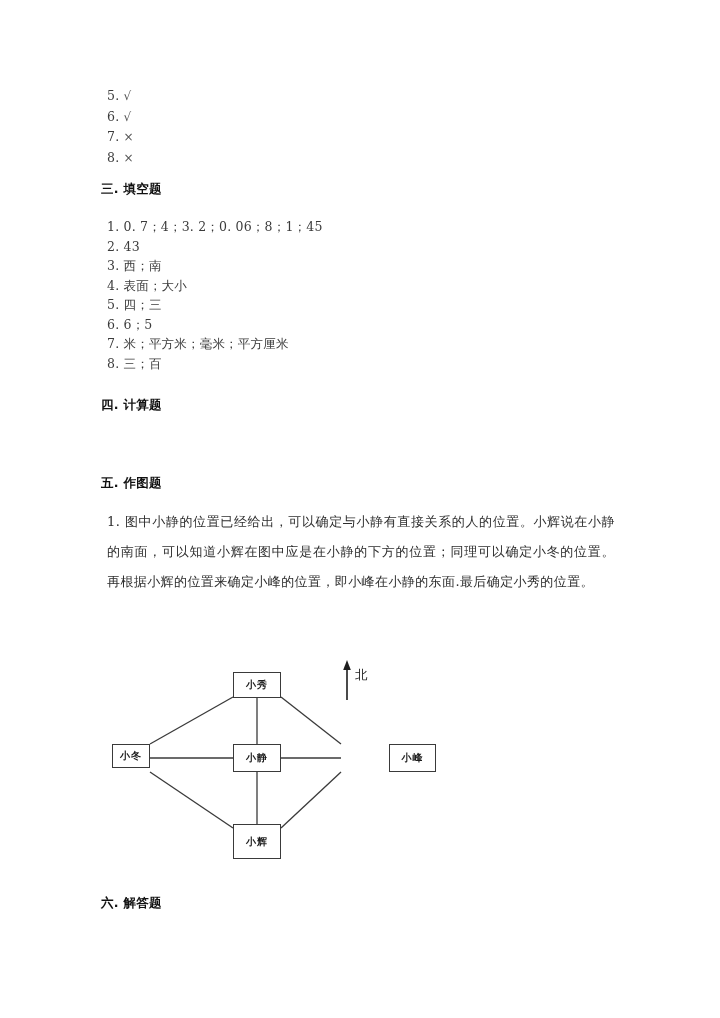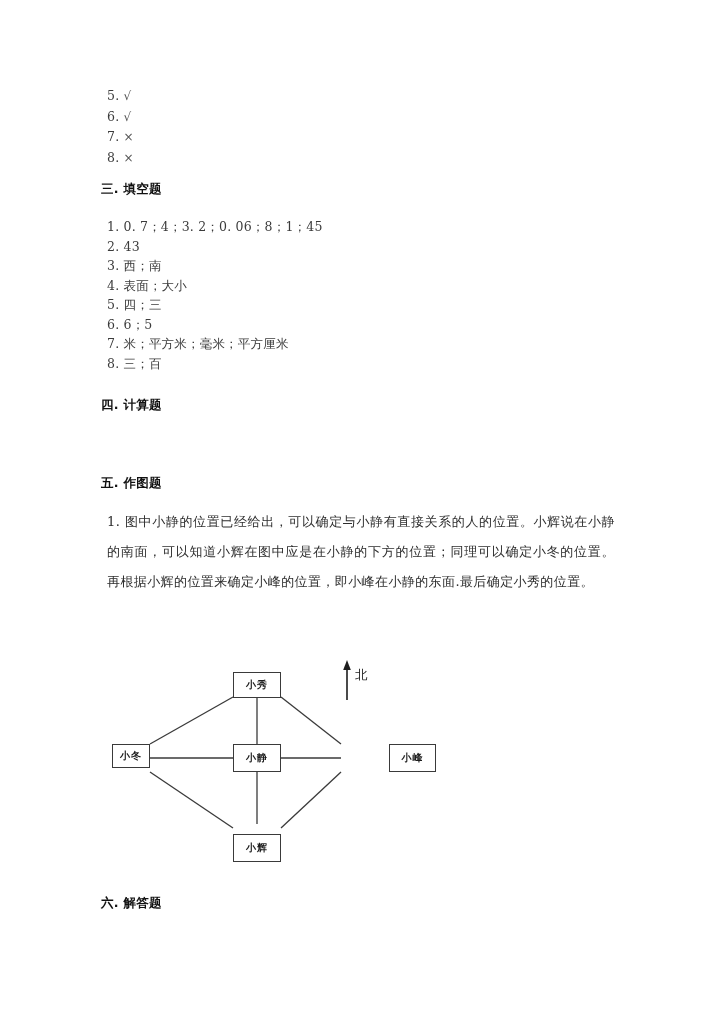--- a/index.html
+++ b/index.html
@@ -144,21 +144,21 @@
     </div>
     <div class="node-box" style="left:12px; top:94px; width:38px; height:24px;justify-content:center;">
       <span>小冬</span>
     </div>
     <div class="node-box" style="left:133px; top:94px; width:48px; height:28px;align-items:center;">
       <span>小静</span>
     </div>
     <div class="node-box" style="left:241px; top:94px; width:47px; height:28px;margin-left:48px;">
       <span>小峰</span>
     </div>
-    <div class="node-box" style="left:133px; top:184px; width:48px; height:28px;">
+    <div class="node-box" style="left:133px; top:174px; width:48px; height:35px;">
       <span>小辉</span>
     </div>
 
     <div class="north-label" style="left:255px; top:17px;">北</div>
   </div>
 
   <div class="section-heading" style="top:895px;">六. 解答题</div>
 
 </div>
 

